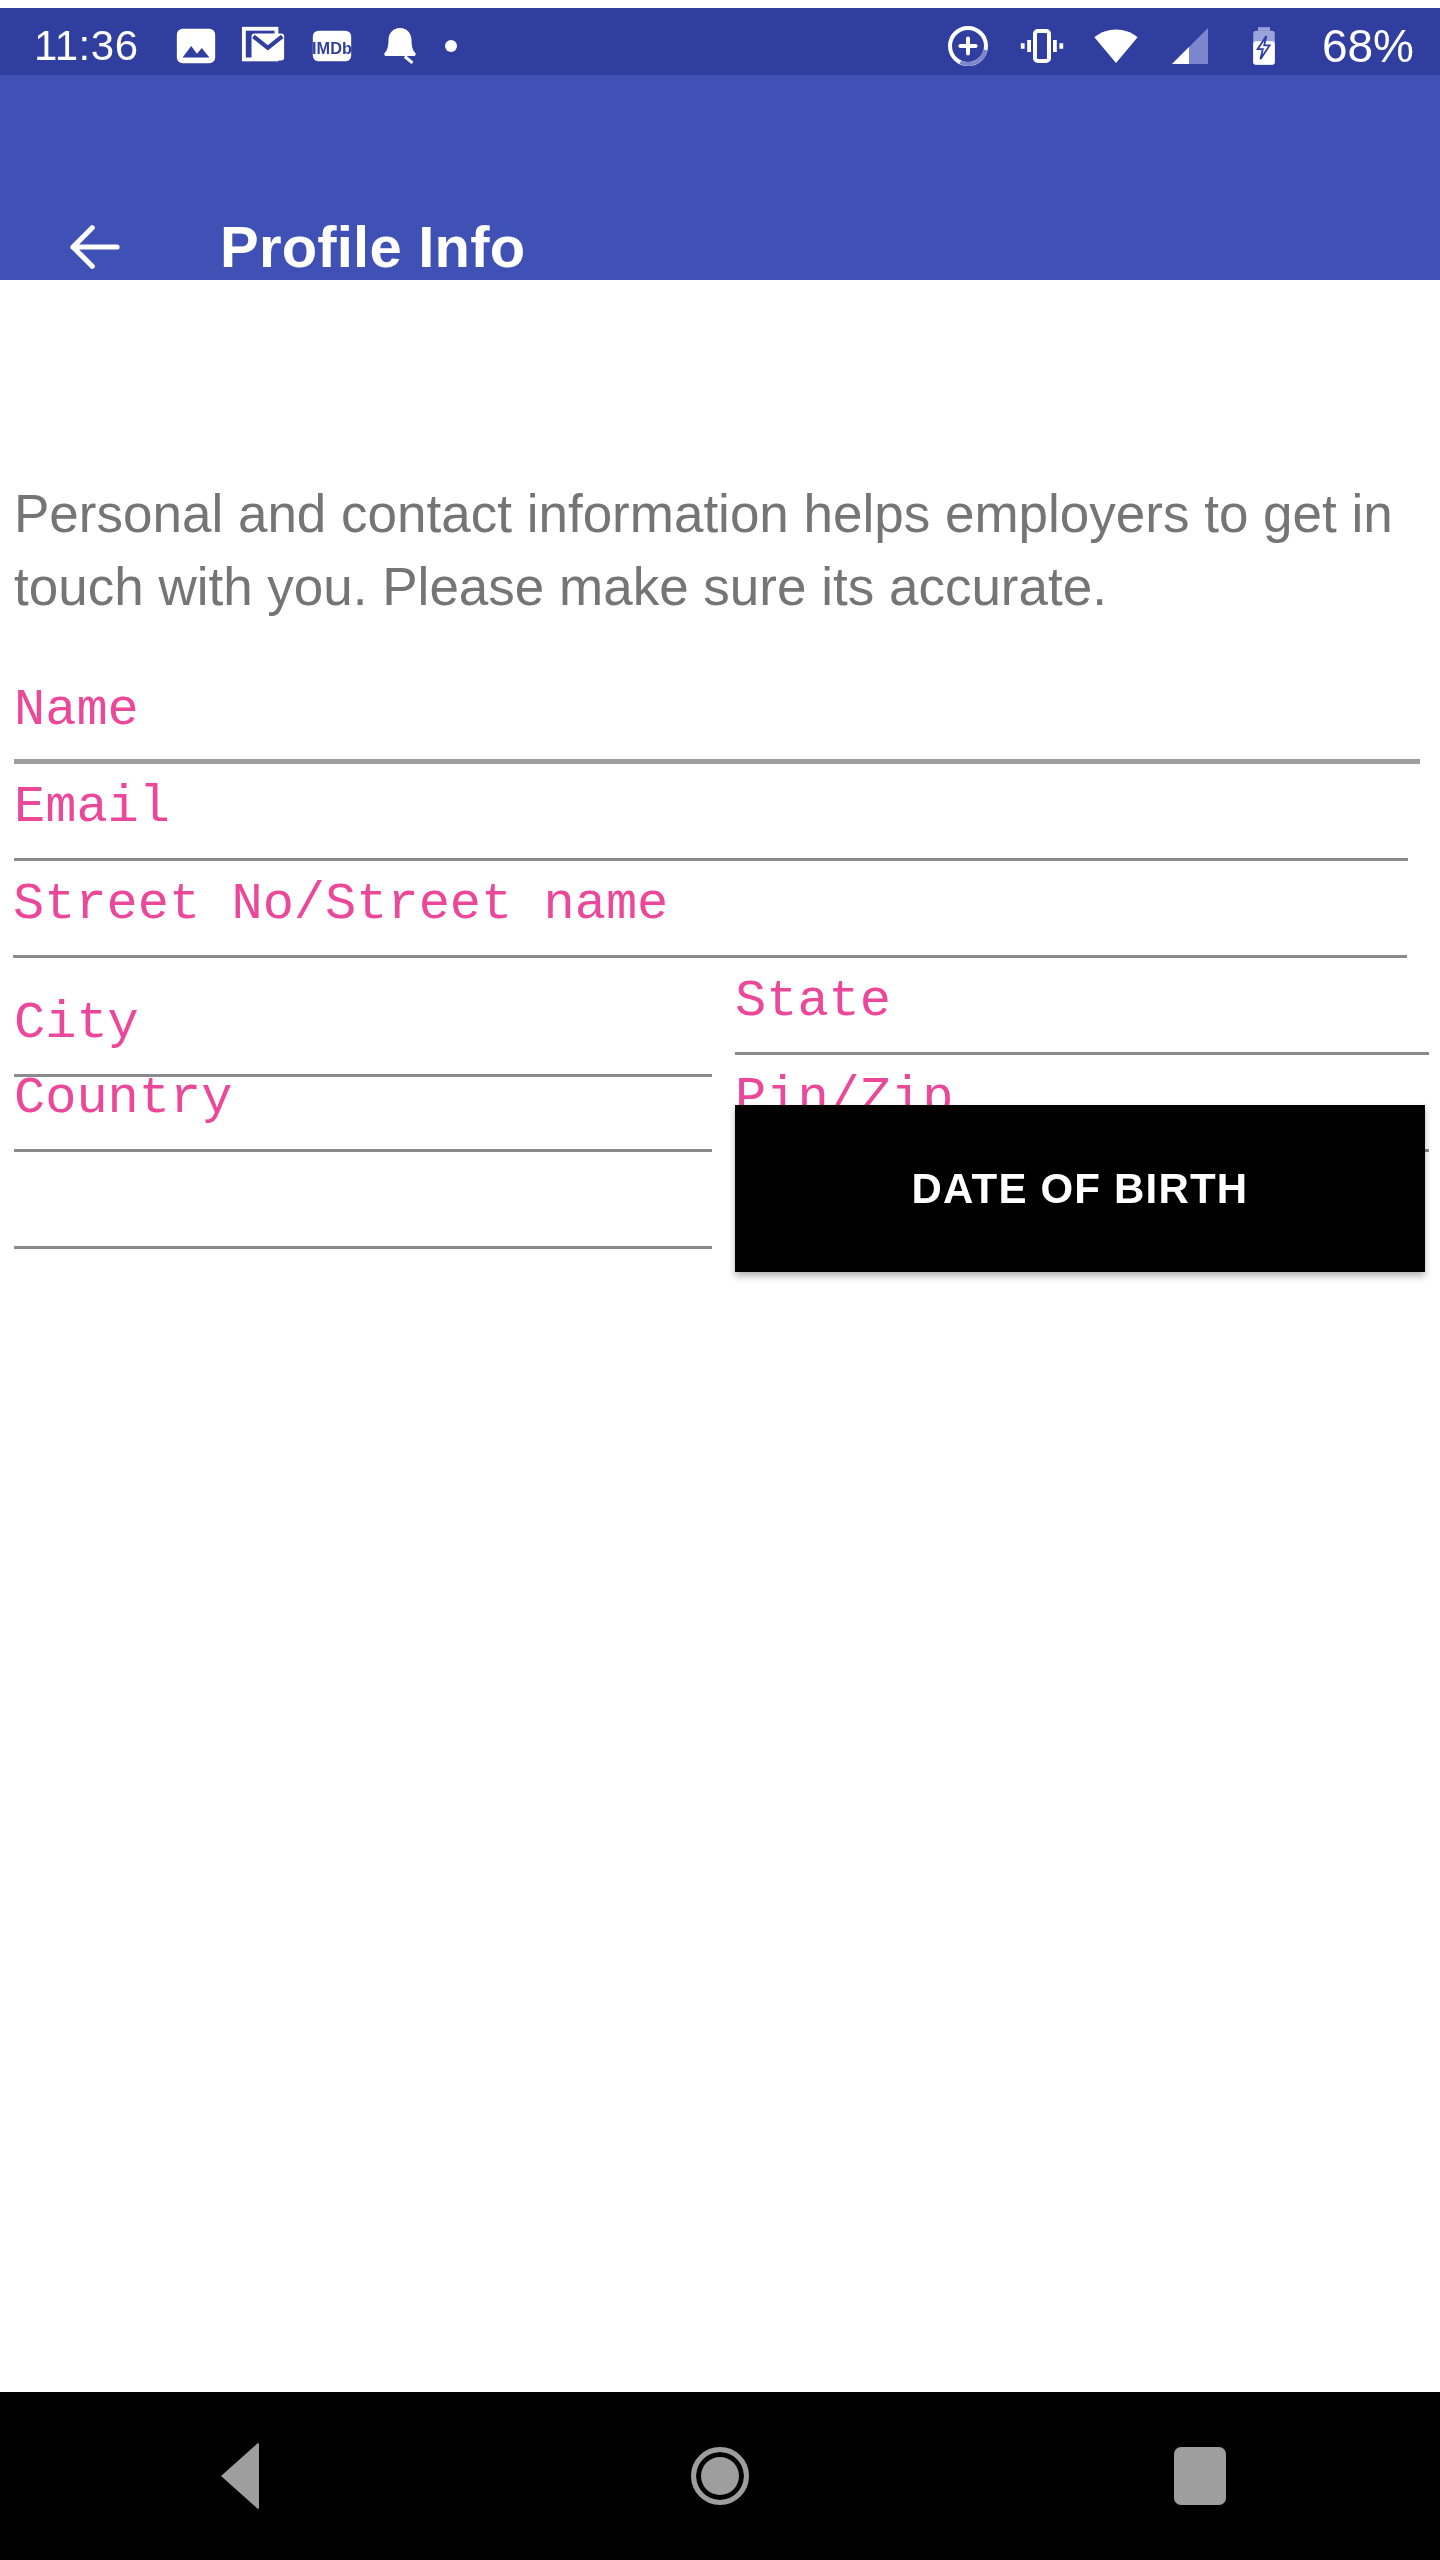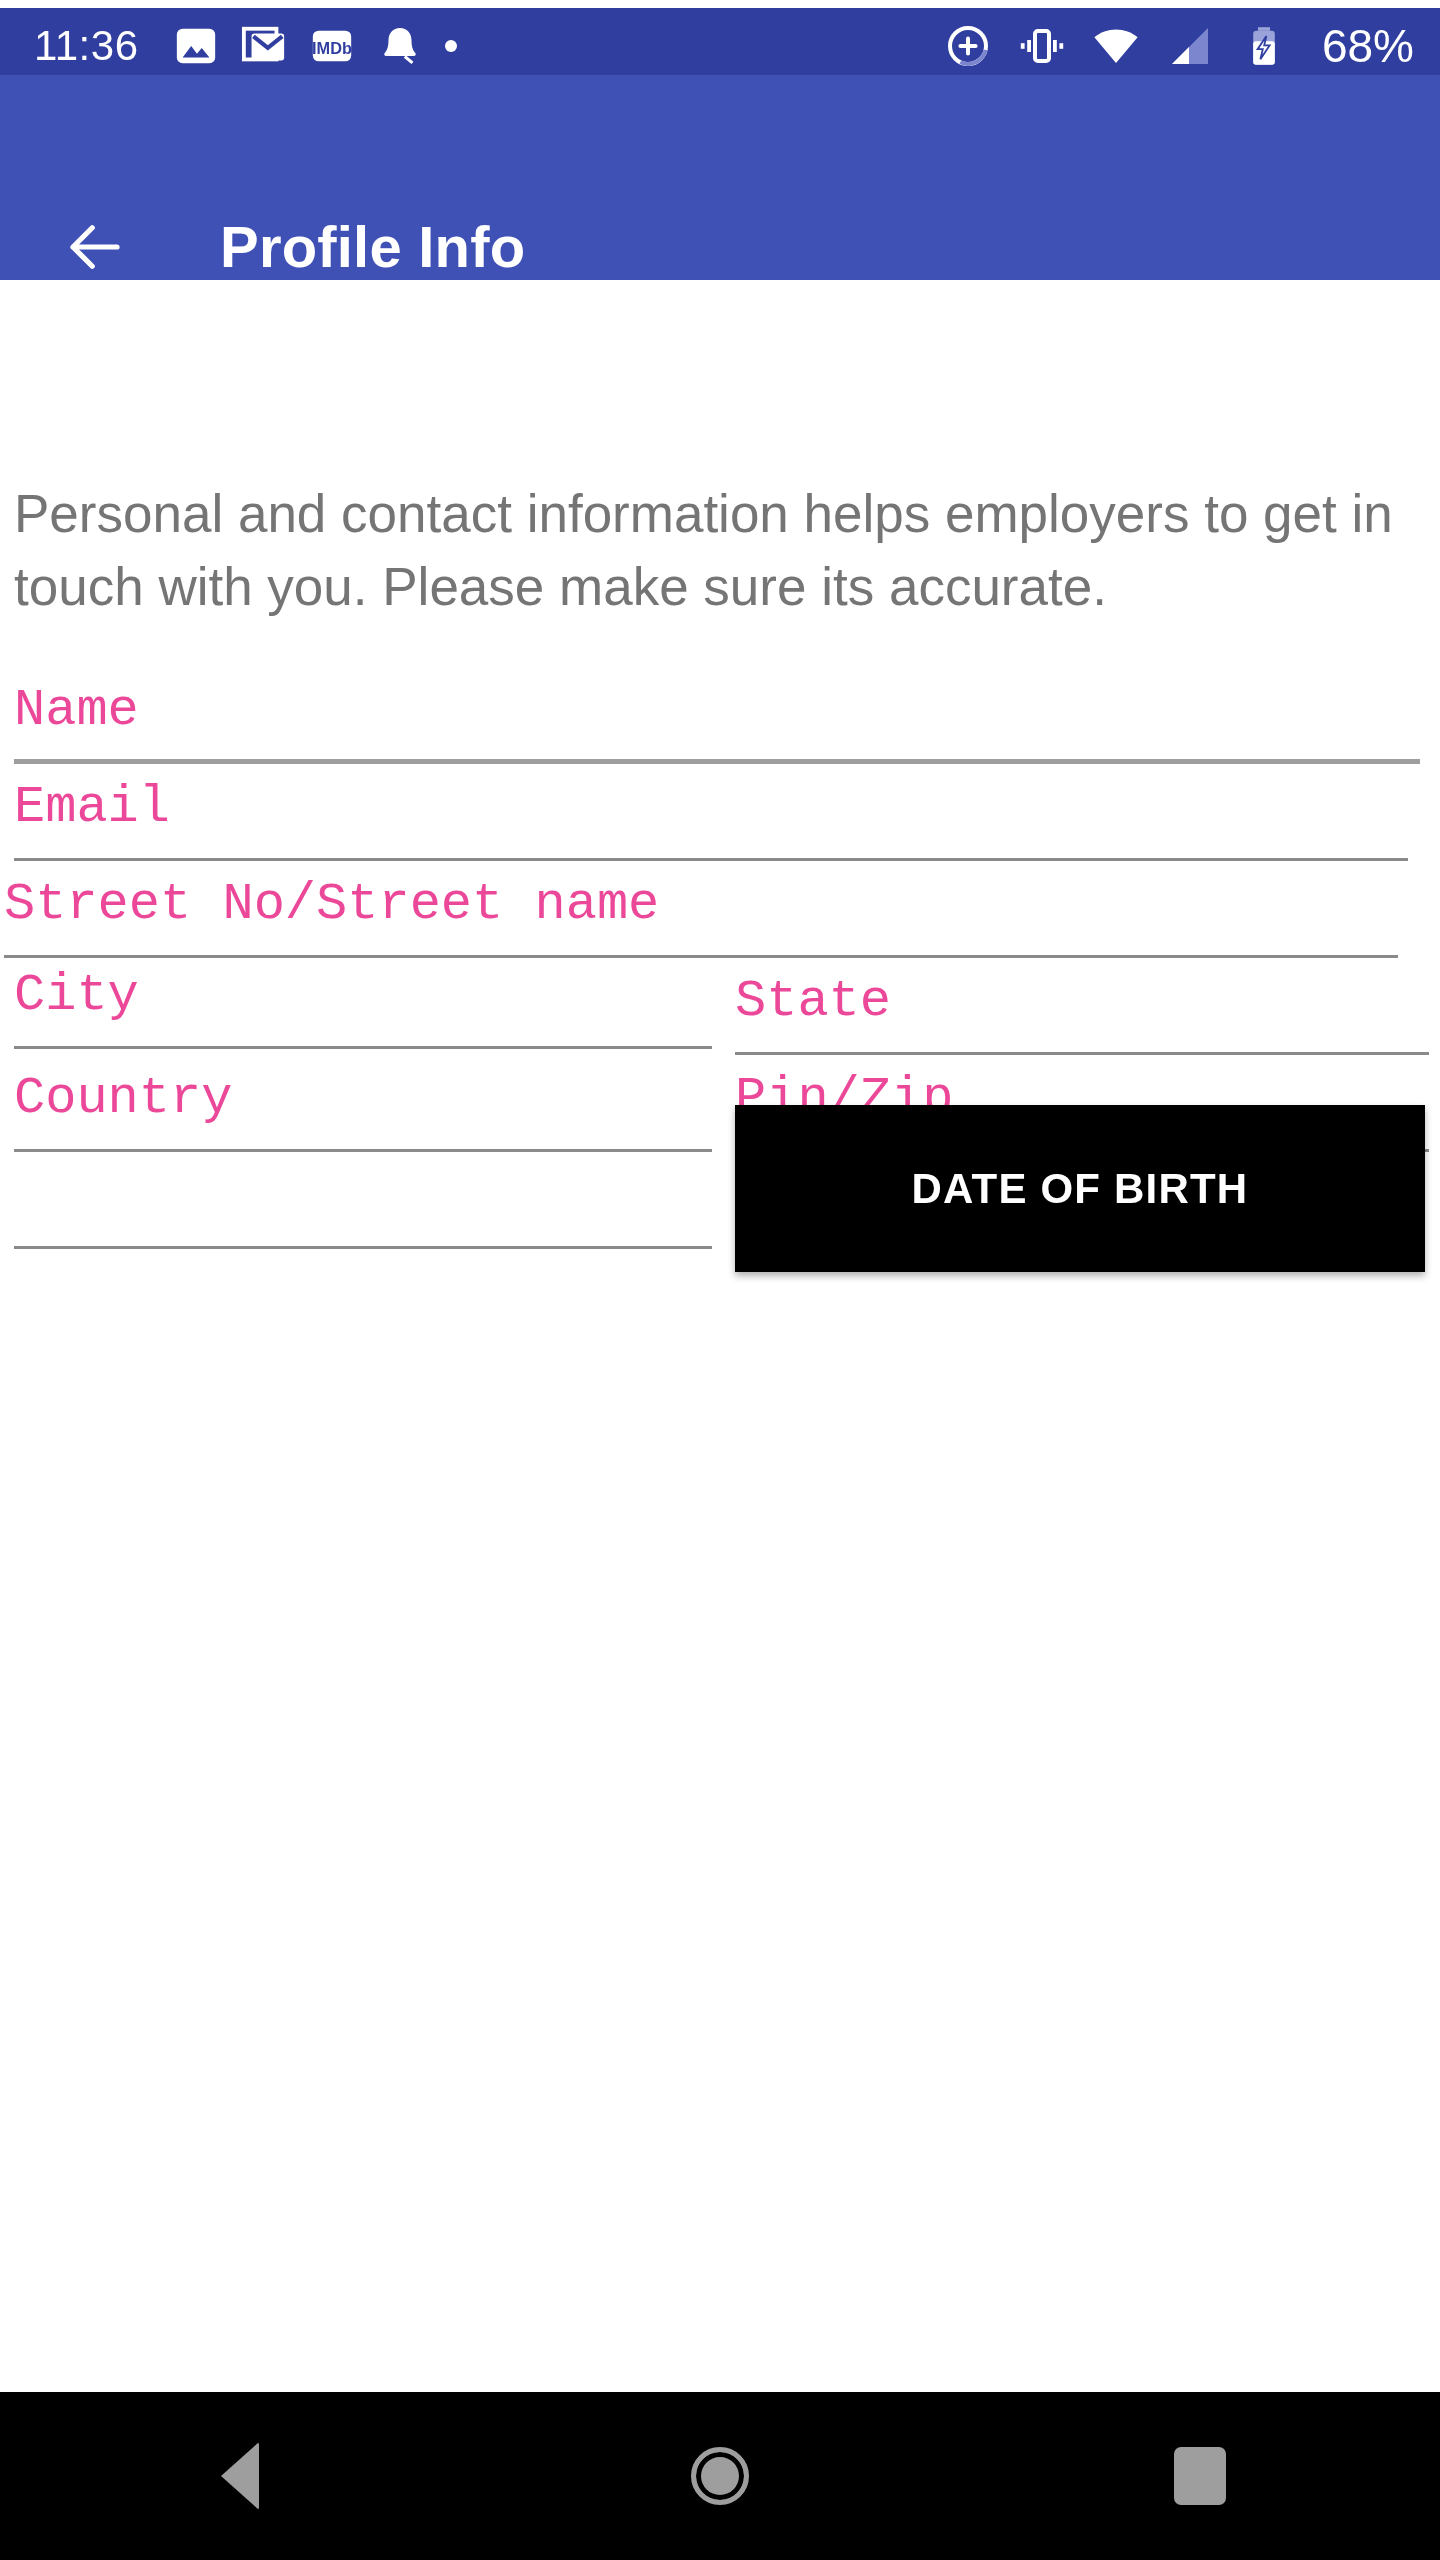--- a/index.html
+++ b/index.html
@@ -68,22 +68,22 @@
   }
   .field-underline {
     position:absolute; left:0; bottom:0; width:100%;
     height:3px; background:#8a8a8a;
   }
   .field.focused .field-underline { height:5px; background:#9e9e9e; }
 
   
   .f-name    { left:14px;  top:388px;  width:1406px; }
   .f-email   { left:14px;  top:485px;  width:1394px; }
-  .f-street  { left:4px;  top:582px;  width:1394px; }
-  .f-city    { left:14px;  top:673px;  width:698px;  }
+  .f-street  { left:13px;  top:582px;  width:1394px; }
+  .f-city    { left:14px;  top:701px;  width:698px;  }
   .f-state   { left:735px; top:679px;  width:694px;  }
   .f-country { left:14px;  top:776px;  width:698px;  }
   .f-pin     { left:735px; top:776px;  width:694px;  }
   .f-contact { left:14px;  top:873px;  width:698px;  }
 
   
   .dob-button {
     position:absolute; left:735px; top:825px;
     width:690px; height:167px;
     background:#000000;

